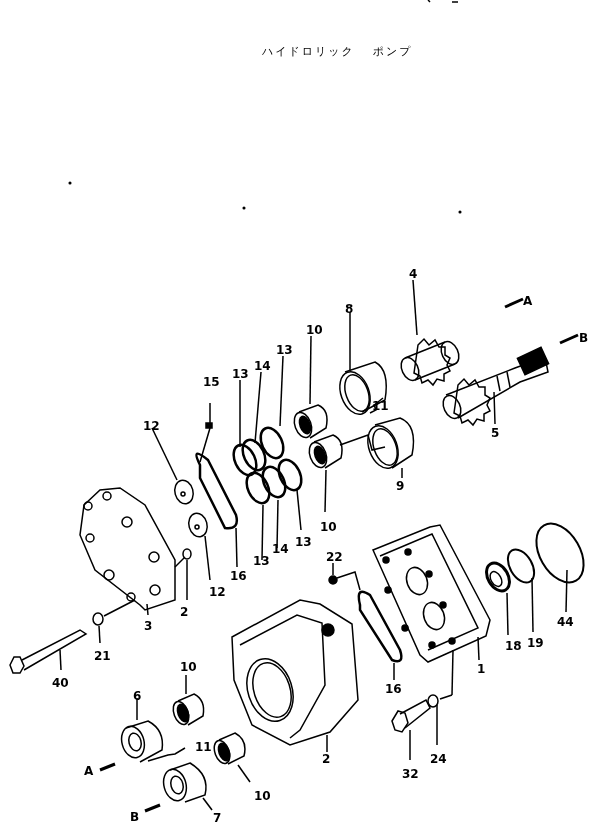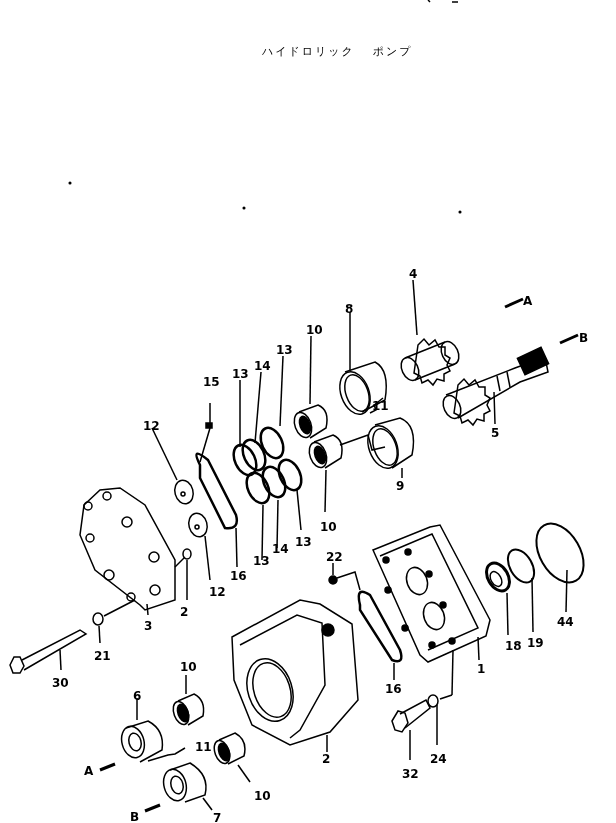--- a/index.html
+++ b/index.html
@@ -224,21 +224,21 @@
   <div class="lbl" style="left:295px;top:536px">13</div>
   <div class="lbl" style="left:272px;top:543px">14</div>
   <div class="lbl" style="left:253px;top:555px">13</div>
   <div class="lbl" style="left:203px;top:376px">15</div>
   <div class="lbl" style="left:143px;top:420px">12</div>
   <div class="lbl" style="left:209px;top:586px">12</div>
   <div class="lbl" style="left:230px;top:570px">16</div>
   <div class="lbl" style="left:180px;top:606px">2</div>
   <div class="lbl" style="left:144px;top:620px">3</div>
   <div class="lbl" style="left:94px;top:650px">21</div>
-  <div class="lbl" style="left:52px;top:677px">30</div>
+  <div class="lbl" style="left:52px;top:677px">40</div>
   <div class="lbl" style="left:326px;top:551px">22</div>
   <div class="lbl" style="left:385px;top:683px">16</div>
   <div class="lbl" style="left:477px;top:663px">1</div>
   <div class="lbl" style="left:505px;top:640px">18</div>
   <div class="lbl" style="left:527px;top:637px">19</div>
   <div class="lbl" style="left:557px;top:616px">44</div>
   <div class="lbl" style="left:322px;top:753px">2</div>
   <div class="lbl" style="left:133px;top:690px">6</div>
   <div class="lbl" style="left:180px;top:661px">10</div>
   <div class="lbl" style="left:195px;top:741px">11</div>

